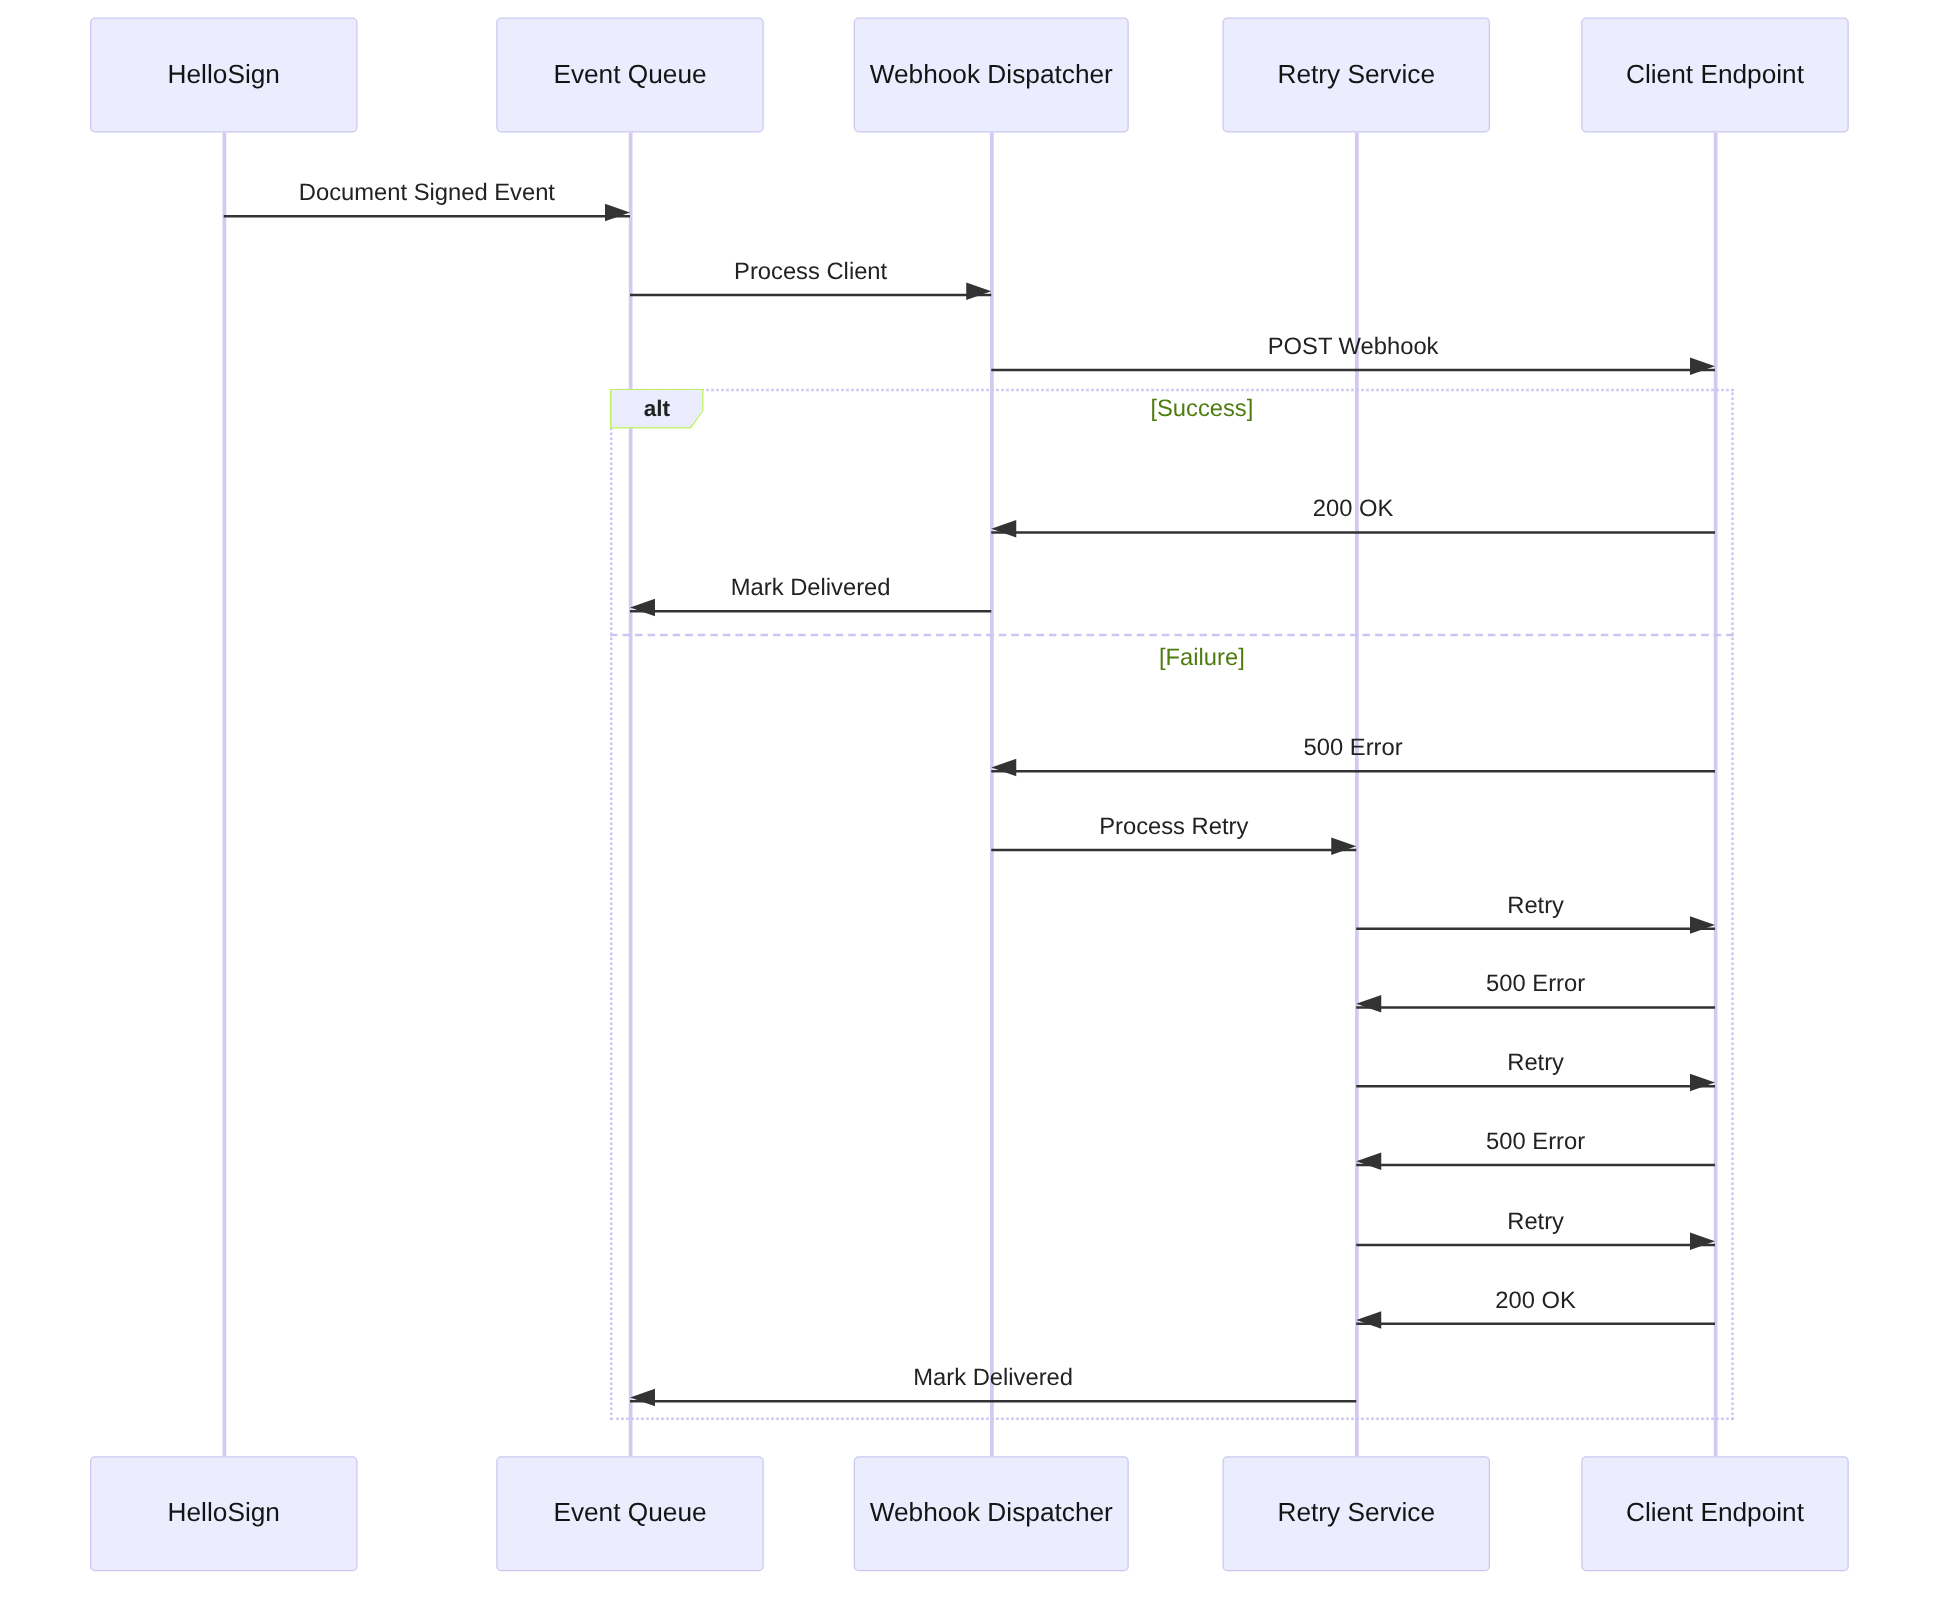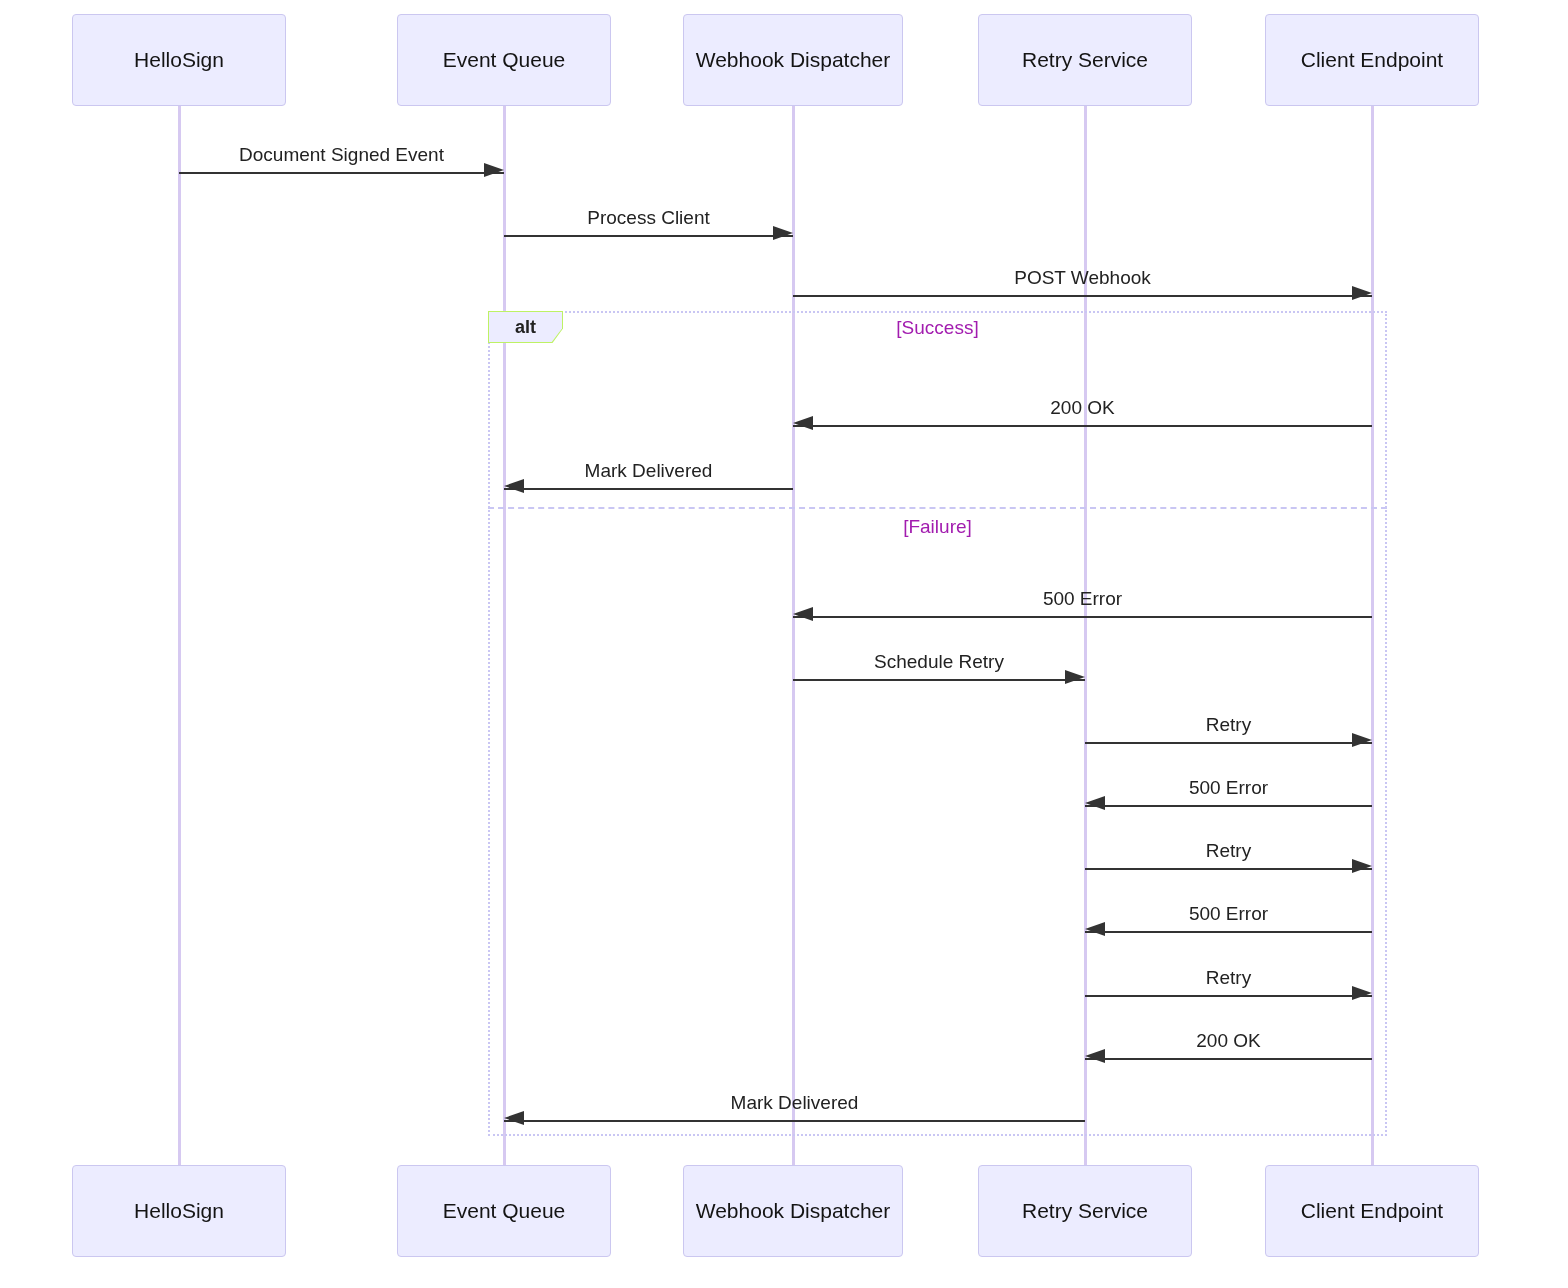--- a/index.html
+++ b/index.html
@@ -106,25 +106,25 @@
     clip-path: polygon(0 0, 100% 0, 100% 55%, 86% 100%, 0 100%);
     display: flex;
     align-items: center;
     justify-content: center;
     font-size: 18px;
     font-weight: 600;
     color: #222;
   }
   .alt-condition {
     position: absolute;
-    left: 488px;
+    left: 512px;
     width: 899px;
     text-align: center;
     font-size: 19px;
-    color: #a21caf;
+    color: #4d7c0f;
     white-space: nowrap;
   }
 </style>
 </head>
 <body>
 
 <div id="canvas">
 
   <div class="lifeline" style="left:178px;"></div>
   <div class="lifeline" style="left:503px;"></div>
@@ -178,21 +178,21 @@
     <div class="msg-line"></div>
     <div class="arrowhead left"></div>
   </div>
 
   <div class="msg" style="left:793px; top:586px; width:579px;">
     <div class="msg-label">500 Error</div>
     <div class="msg-line"></div>
     <div class="arrowhead left"></div>
   </div>
   <div class="msg" style="left:793px; top:649px; width:292px;">
-    <div class="msg-label">Schedule Retry</div>
+    <div class="msg-label">Process Retry</div>
     <div class="msg-line"></div>
     <div class="arrowhead right"></div>
   </div>
   <div class="msg" style="left:1085px; top:712px; width:287px;">
     <div class="msg-label">Retry</div>
     <div class="msg-line"></div>
     <div class="arrowhead right"></div>
   </div>
   <div class="msg" style="left:1085px; top:775px; width:287px;">
     <div class="msg-label">500 Error</div>

